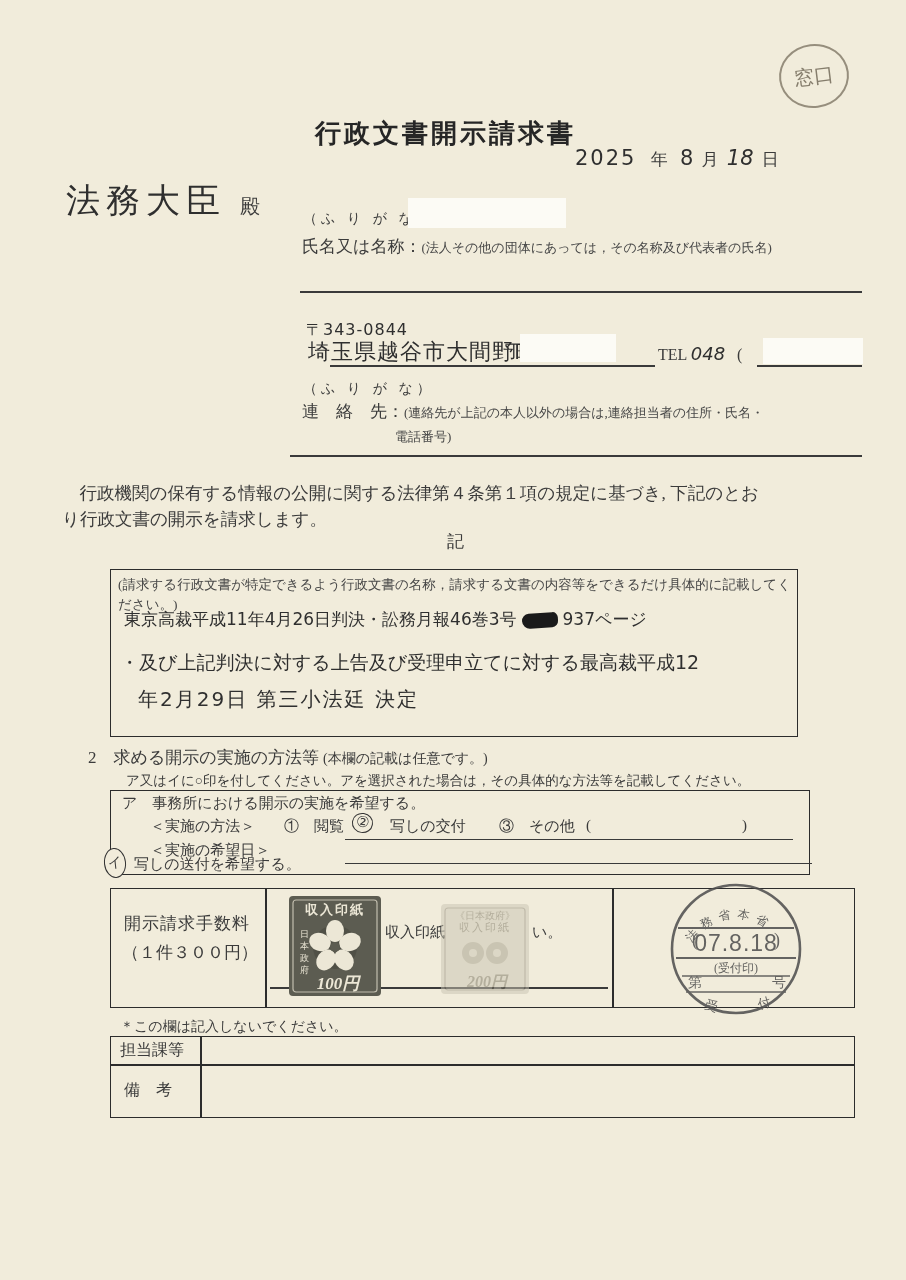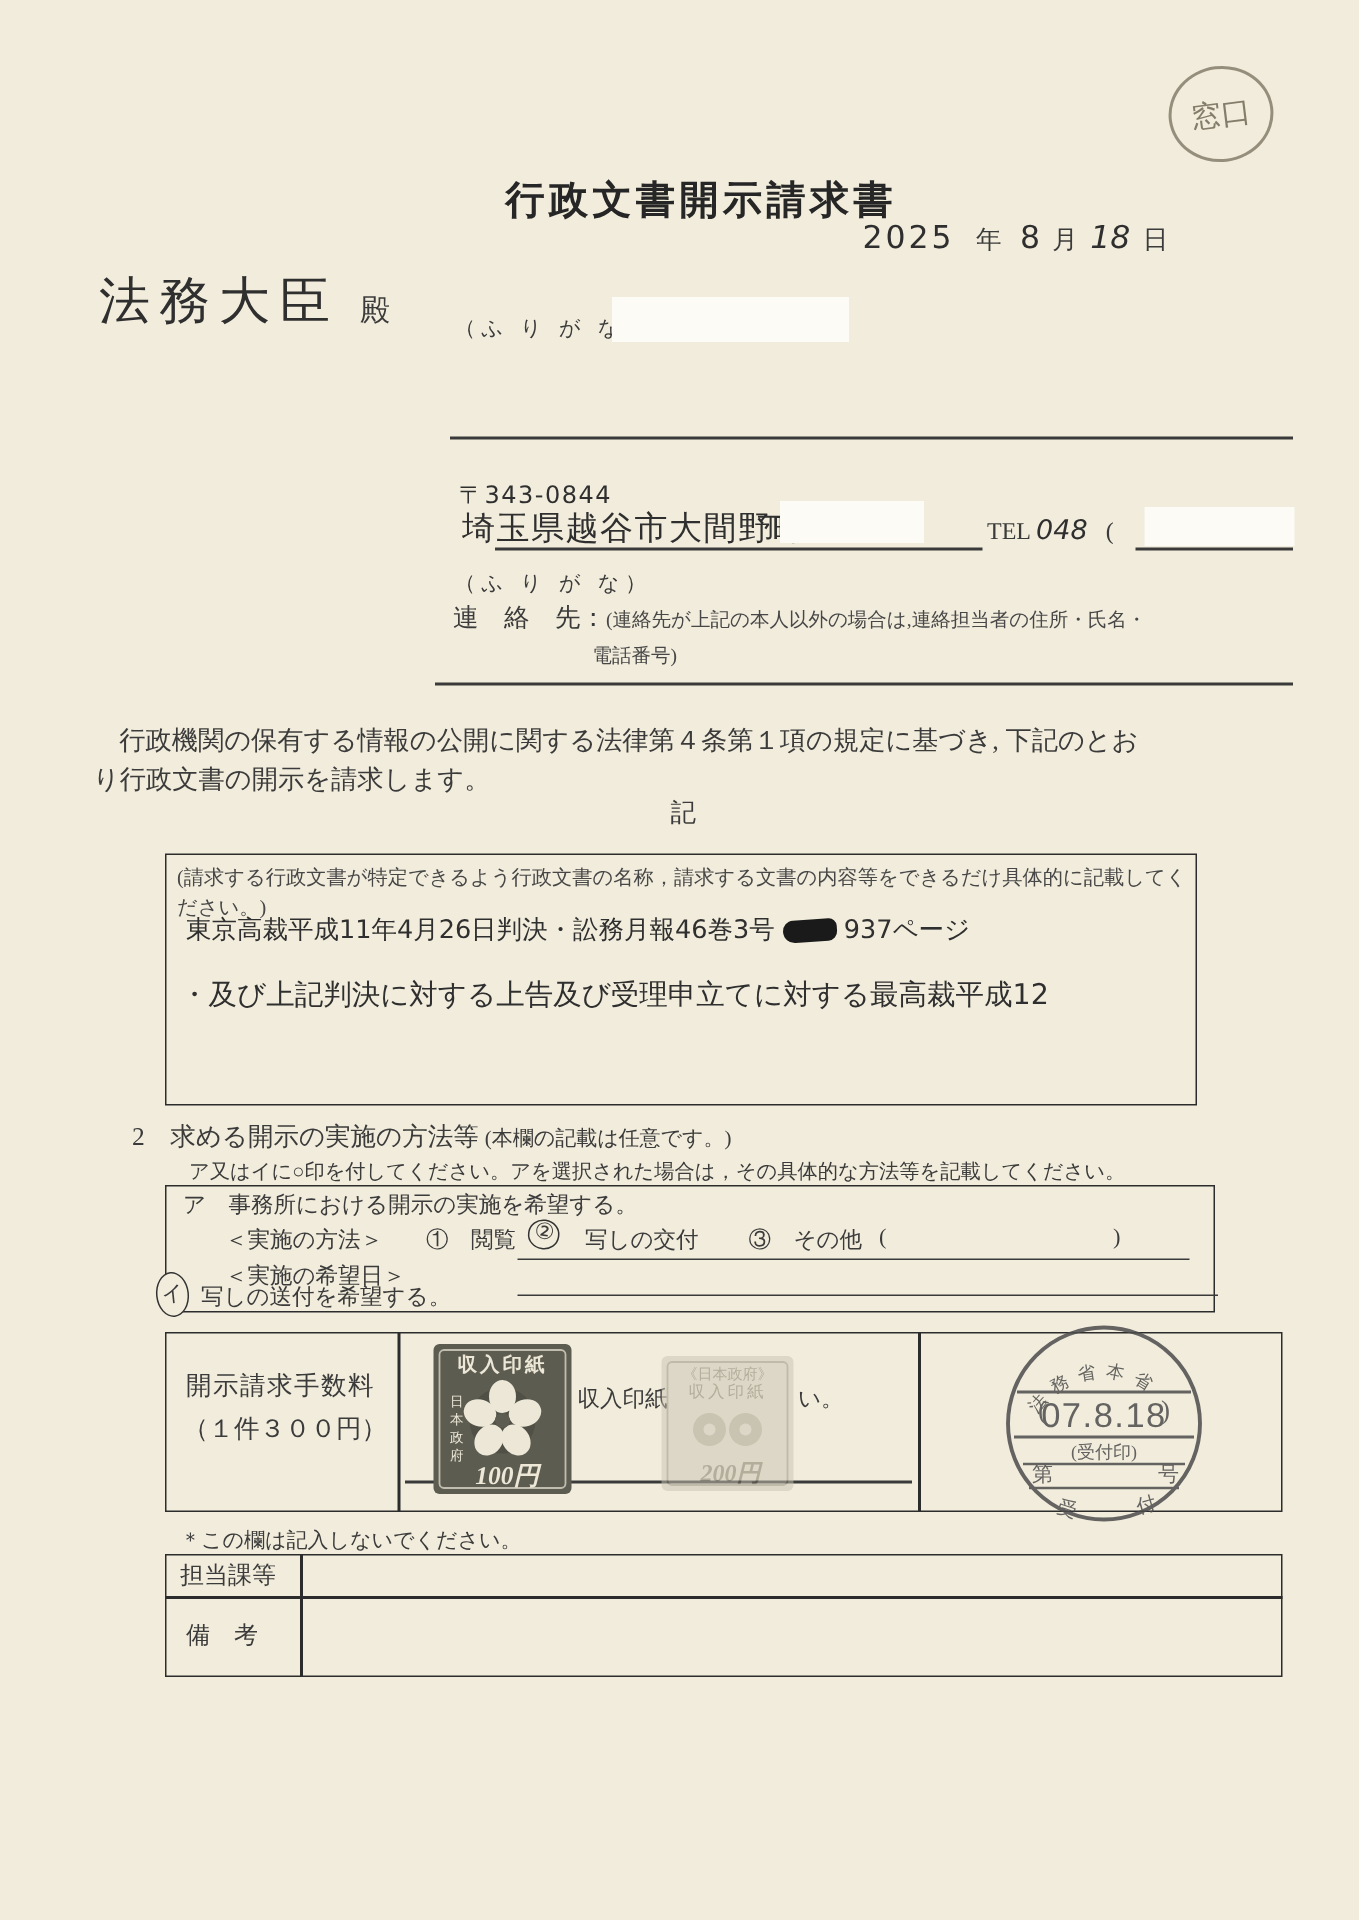--- a/index.html
+++ b/index.html
@@ -32,36 +32,39 @@
 <body>
 
 <div class="paper">
 
   <div class="abs" style="left:779px; top:44px; width:66px; height:60px; border:2.5px solid rgba(134,126,108,.85);
               border-radius:50%; display:flex; align-items:center; justify-content:center;
               transform:rotate(-7deg); color:#857d6c;">
     <span class="hand" style="font-size:20px; color:#857d6c;">窓口</span>
   </div>
 
-  <div class="abs title" style="left:337px; top:116px;">行政文書開示請求書</div>
+  <div class="abs title" style="left:315px; top:116px;">行政文書開示請求書</div>
   <div class="abs" style="left:575px; top:146px; font-size:17px;">
     <span class="hand" style="font-size:21px; letter-spacing:2px;">2025</span>
     <span style="margin-left:10px;">年</span>
     <span class="hand" style="font-size:21px; margin-left:8px;">8</span>
     <span style="margin-left:4px;">月</span>
     <span class="hand" style="font-size:21px; margin-left:4px; font-style:italic;">18</span>
     <span style="margin-left:4px;">日</span>
   </div>
 
   <div class="abs hand" style="left:66px; top:178px; font-size:34px; letter-spacing:6px;">法務大臣</div>
   <div class="abs" style="left:240px; top:193px; font-size:20px;">殿</div>
 
   <div class="abs" style="left:303px; top:210px; font-size:14px; letter-spacing:4px;">（ふ り が な）</div>
   <div class="redact" style="left:408px; top:198px; width:158px; height:30px;"></div>
 
+  <div class="abs" style="left:302px; top:235px;">
+    <span class="lbl">氏名又は名称：</span><span class="note">(法人その他の団体にあっては，その名称及び代表者の氏名)</span>
+  </div>
   <div class="rule" style="left:300px; top:291px; width:562px;"></div>
 
   <div class="abs hand" style="left:306px; top:320px; font-size:16px; letter-spacing:1px;text-align:center;">〒343-0844</div>
   <div class="abs hand" style="left:308px; top:337px; font-size:22px; letter-spacing:1px;">埼玉県越谷市大間野町</div>
   <div class="abs hand" style="left:505px; top:339px; font-size:18px;">丁</div>
   <div class="redact" style="left:520px; top:334px; width:96px; height:28px;"></div>
   <div class="abs" style="left:658px; top:343px; font-size:16px;">
     <span>TEL</span>
     <span class="hand" style="font-size:18px; font-style:italic;">048</span>
     <span style="margin-left:8px;">(</span>
@@ -80,20 +83,21 @@
   <div class="abs" style="left:62px; top:481px; font-size:17.5px;">　行政機関の保有する情報の公開に関する法律第４条第１項の規定に基づき, 下記のとお</div>
   <div class="abs" style="left:62px; top:507px; font-size:17.5px;">り行政文書の開示を請求します。</div>
   <div class="abs" style="left:447px; top:530px; font-size:17px;">記</div>
 
   <div class="box" style="left:110px; top:569px; width:688px; height:168px;"></div>
   <div class="abs note" style="left:118px; top:575px; width:674px; white-space:normal; line-height:1.5; font-size:13.5px;">(請求する行政文書が特定できるよう行政文書の名称，請求する文書の内容等をできるだけ具体的に記載してください。)</div>
   <div class="abs hand" style="left:124px; top:608px; font-size:17px;">
     <span>東京高裁平成11年4月26日判決・訟務月報46巻3号</span><span class="scribble"></span><span>937ページ</span>
   </div>
   <div class="abs hand" style="left:120px; top:650px; font-size:19px;">・及び上記判決に対する上告及び受理申立てに対する最高裁平成12</div>
+  <div class="abs hand" style="left:138px; top:686px; font-size:20px; letter-spacing:2px;">年2月29日 第三小法廷 決定</div>
 
   <div class="abs" style="left:88px; top:746px;">
     <span class="lbl">2　求める開示の実施の方法等</span>
     <span style="font-size:14px;">(本欄の記載は任意です。)</span>
   </div>
   <div class="abs" style="left:126px; top:772px; font-size:13.5px;">ア又はイに○印を付してください。アを選択された場合は，その具体的な方法等を記載してください。</div>
   <div class="box" style="left:110px; top:790px; width:700px; height:85px;"></div>
   <div class="abs" style="left:122px; top:794px; font-size:15px;">ア　事務所における開示の実施を希望する。</div>
 
   <div class="abs" style="left:150px; top:817px; font-size:15px;">＜実施の方法＞</div>

